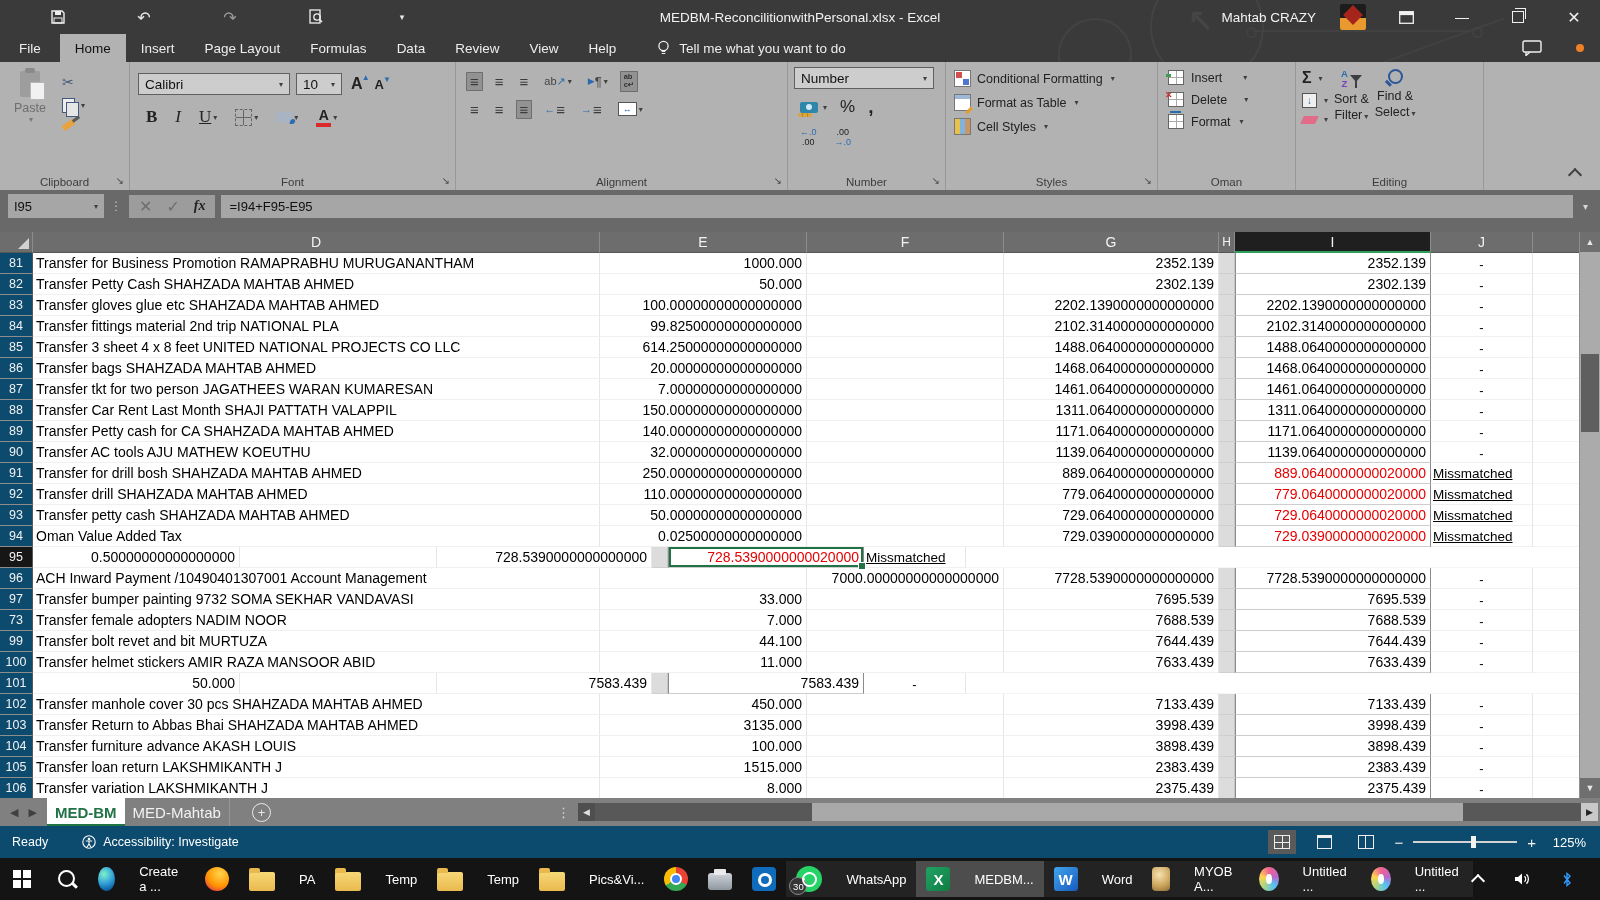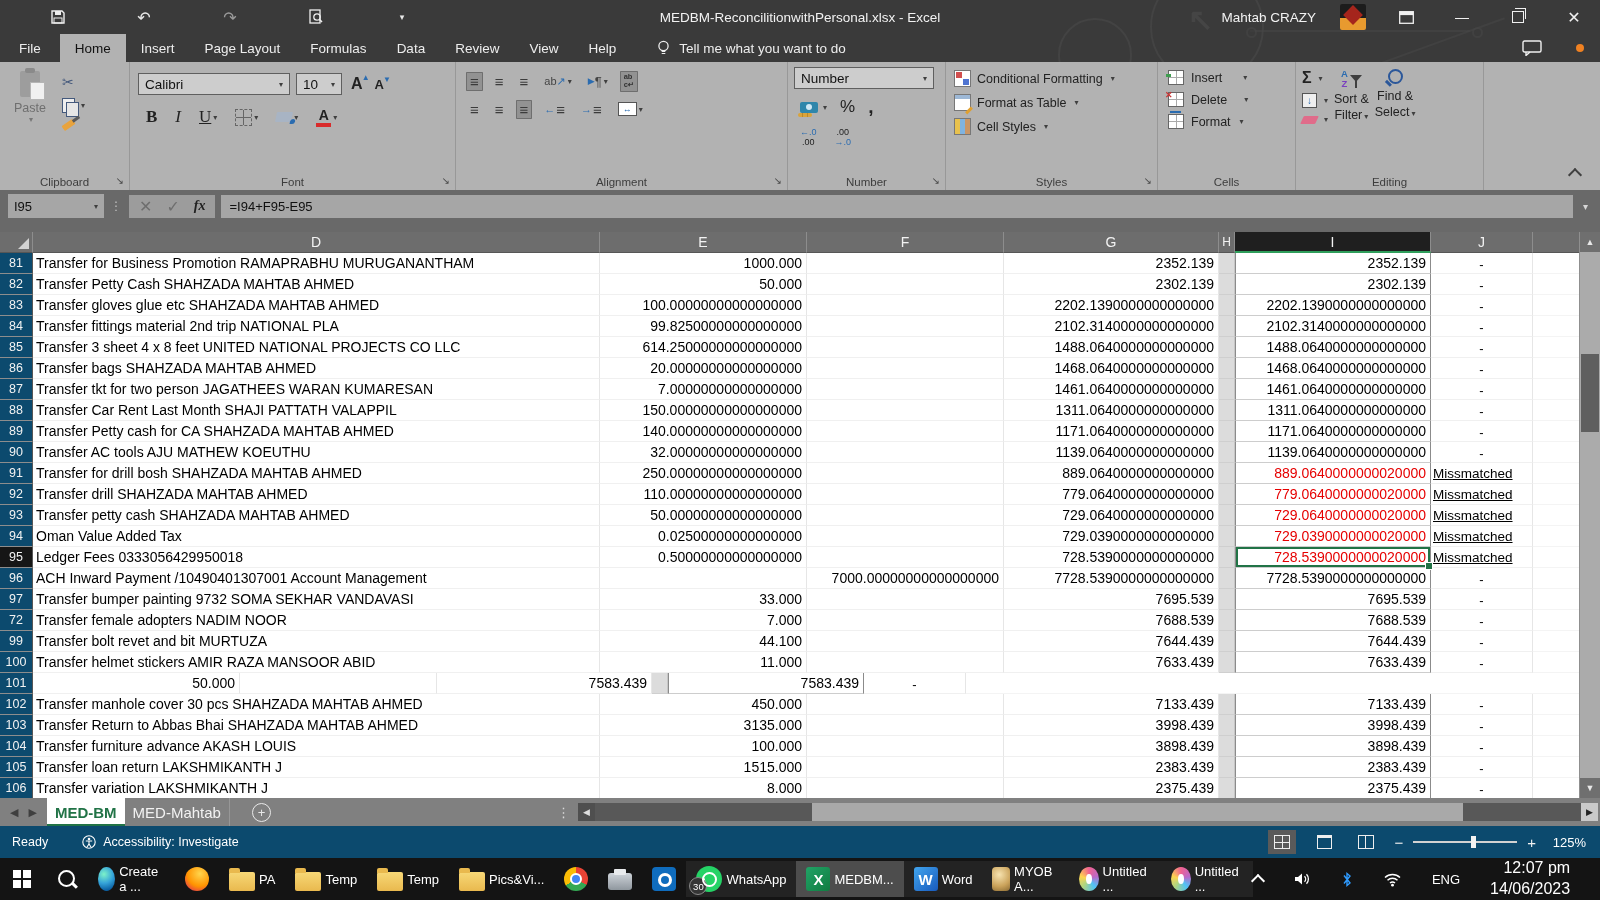--- a/index.html
+++ b/index.html
@@ -211,21 +211,21 @@
   .v-layout{width:13px;height:12px;border:1px solid #eee;background:linear-gradient(#eee 0 2px,transparent 2px) no-repeat}
   .v-break{width:14px;height:12px;border:1px solid #eee;background:linear-gradient(90deg,transparent 0 6px,#eee 6px 7px,transparent 7px)}
   .zoomctl{display:flex;align-items:center;gap:10px}
   .ztrack{width:104px;height:2px;background:#d2d2d2;position:relative}
   .zthumb{position:absolute;left:56%;top:-5px;width:5px;height:12px;background:#f2f2f2}
   .zminus,.zplus{font-size:15px;color:#f2f2f2}
   .zoomlvl{font-size:13px;min-width:36px;text-align:right}
 
   
   .taskbar{position:absolute;top:858px;left:0;right:0;height:42px;background:#141414;display:flex;align-items:center;color:#fff;z-index:1}
-  .tb-item{height:36px;display:flex;align-items:center;gap:4px;padding:0 10px;font-size:13px;position:relative}
+  .tb-item{height:36px;display:flex;align-items:center;gap:24px;padding:0 10px;font-size:13px;position:relative}
   .tb-item.active{background:#4d4d4d}
   .tb-item.open{background:#232323}
   .ticon{position:relative;display:inline-block}
   .ic-start{width:24px;height:24px}
   .ic-start::before{content:"";position:absolute;left:3px;top:3px;width:8px;height:8px;background:#fff;box-shadow:10px 0 0 #fff,0 10px 0 #fff,10px 10px 0 #fff}
   .ic-search{width:24px;height:24px}
   .ic-search::before{content:"";position:absolute;left:4px;top:3px;width:13px;height:13px;border:2px solid #fff;border-radius:50%}
   .ic-search::after{content:"";position:absolute;right:3px;bottom:2px;width:2.5px;height:7px;background:#fff;transform:rotate(-45deg)}
   .ic-edge{width:24px;height:24px;border-radius:50%;background:radial-gradient(circle at 35% 30%,#7df2c8,#35a3d9 45%,#0b61a4 80%)}
   .ic-firefox{width:24px;height:24px;border-radius:50%;background:radial-gradient(circle at 62% 28%,#ffd54d,#ff9400 55%,#e3364e 88%)}
@@ -503,21 +503,21 @@
       <div class="cellrow">
           <span class="grid-ic del"></span>
           <span>Delete</span>
           <span class="dd" style="margin-left:10px">▾</span>
         </div>
       <div class="cellrow">
           <span class="grid-ic fmt"></span>
           <span>Format</span>
           <span class="dd">▾</span>
         </div>
-      <div class="glabel">Cells</div>
+      <div class="glabel">Oman</div>
     </div>
 
     <div class="rgroup g-edit">
       <div class="editcol">
         <span style="display:flex;align-items:center;gap:5px">
             <span class="sigma">Σ</span>
             <span class="dd">▾</span>
           </span>
         <span style="display:flex;align-items:center;gap:5px">
             <span class="fillbox">↓</span>
@@ -731,21 +731,20 @@
           <div class="gc c-e cell cr">0.02500000000000000</div>
           <div class="gc c-f cell cr"></div>
           <div class="gc c-g cell cr">729.0390000000000000</div>
           <div class="gc c-h cell hcell"></div>
           <div class="gc c-i cell cr icell red">729.0390000000020000</div>
           <div class="gc c-j cell jcell miss">Missmatched</div>
           <div class="gc c-fill cellfill"></div>
         </div>
         <div class="g-row">
           <div class="gc c-rh rh rh-sel">95</div>
-          <div class="gc c-d cell cl">Ledger Fees 0333056429950018</div>
           <div class="gc c-e cell cr">0.50000000000000000</div>
           <div class="gc c-f cell cr"></div>
           <div class="gc c-g cell cr">728.5390000000000000</div>
           <div class="gc c-h cell hcell"></div>
           <div class="gc c-i cell cr icell red sel-cell">728.5390000000020000</div>
           <div class="gc c-j cell jcell miss">Missmatched</div>
           <div class="gc c-fill cellfill"></div>
         </div>
         <div class="g-row">
           <div class="gc c-rh rh">96</div>
@@ -763,21 +762,21 @@
           <div class="gc c-d cell cl">Transfer bumper painting 9732 SOMA SEKHAR VANDAVASI</div>
           <div class="gc c-e cell cr">33.000</div>
           <div class="gc c-f cell cr"></div>
           <div class="gc c-g cell cr">7695.539</div>
           <div class="gc c-h cell hcell"></div>
           <div class="gc c-i cell cr icell">7695.539</div>
           <div class="gc c-j cell jcell dash">-</div>
           <div class="gc c-fill cellfill"></div>
         </div>
         <div class="g-row">
-          <div class="gc c-rh rh">72</div>
+          <div class="gc c-rh rh">73</div>
           <div class="gc c-d cell cl">Transfer female adopters NADIM NOOR</div>
           <div class="gc c-e cell cr">7.000</div>
           <div class="gc c-f cell cr"></div>
           <div class="gc c-g cell cr">7688.539</div>
           <div class="gc c-h cell hcell"></div>
           <div class="gc c-i cell cr icell">7688.539</div>
           <div class="gc c-j cell jcell dash">-</div>
           <div class="gc c-fill cellfill"></div>
         </div>
         <div class="g-row">

